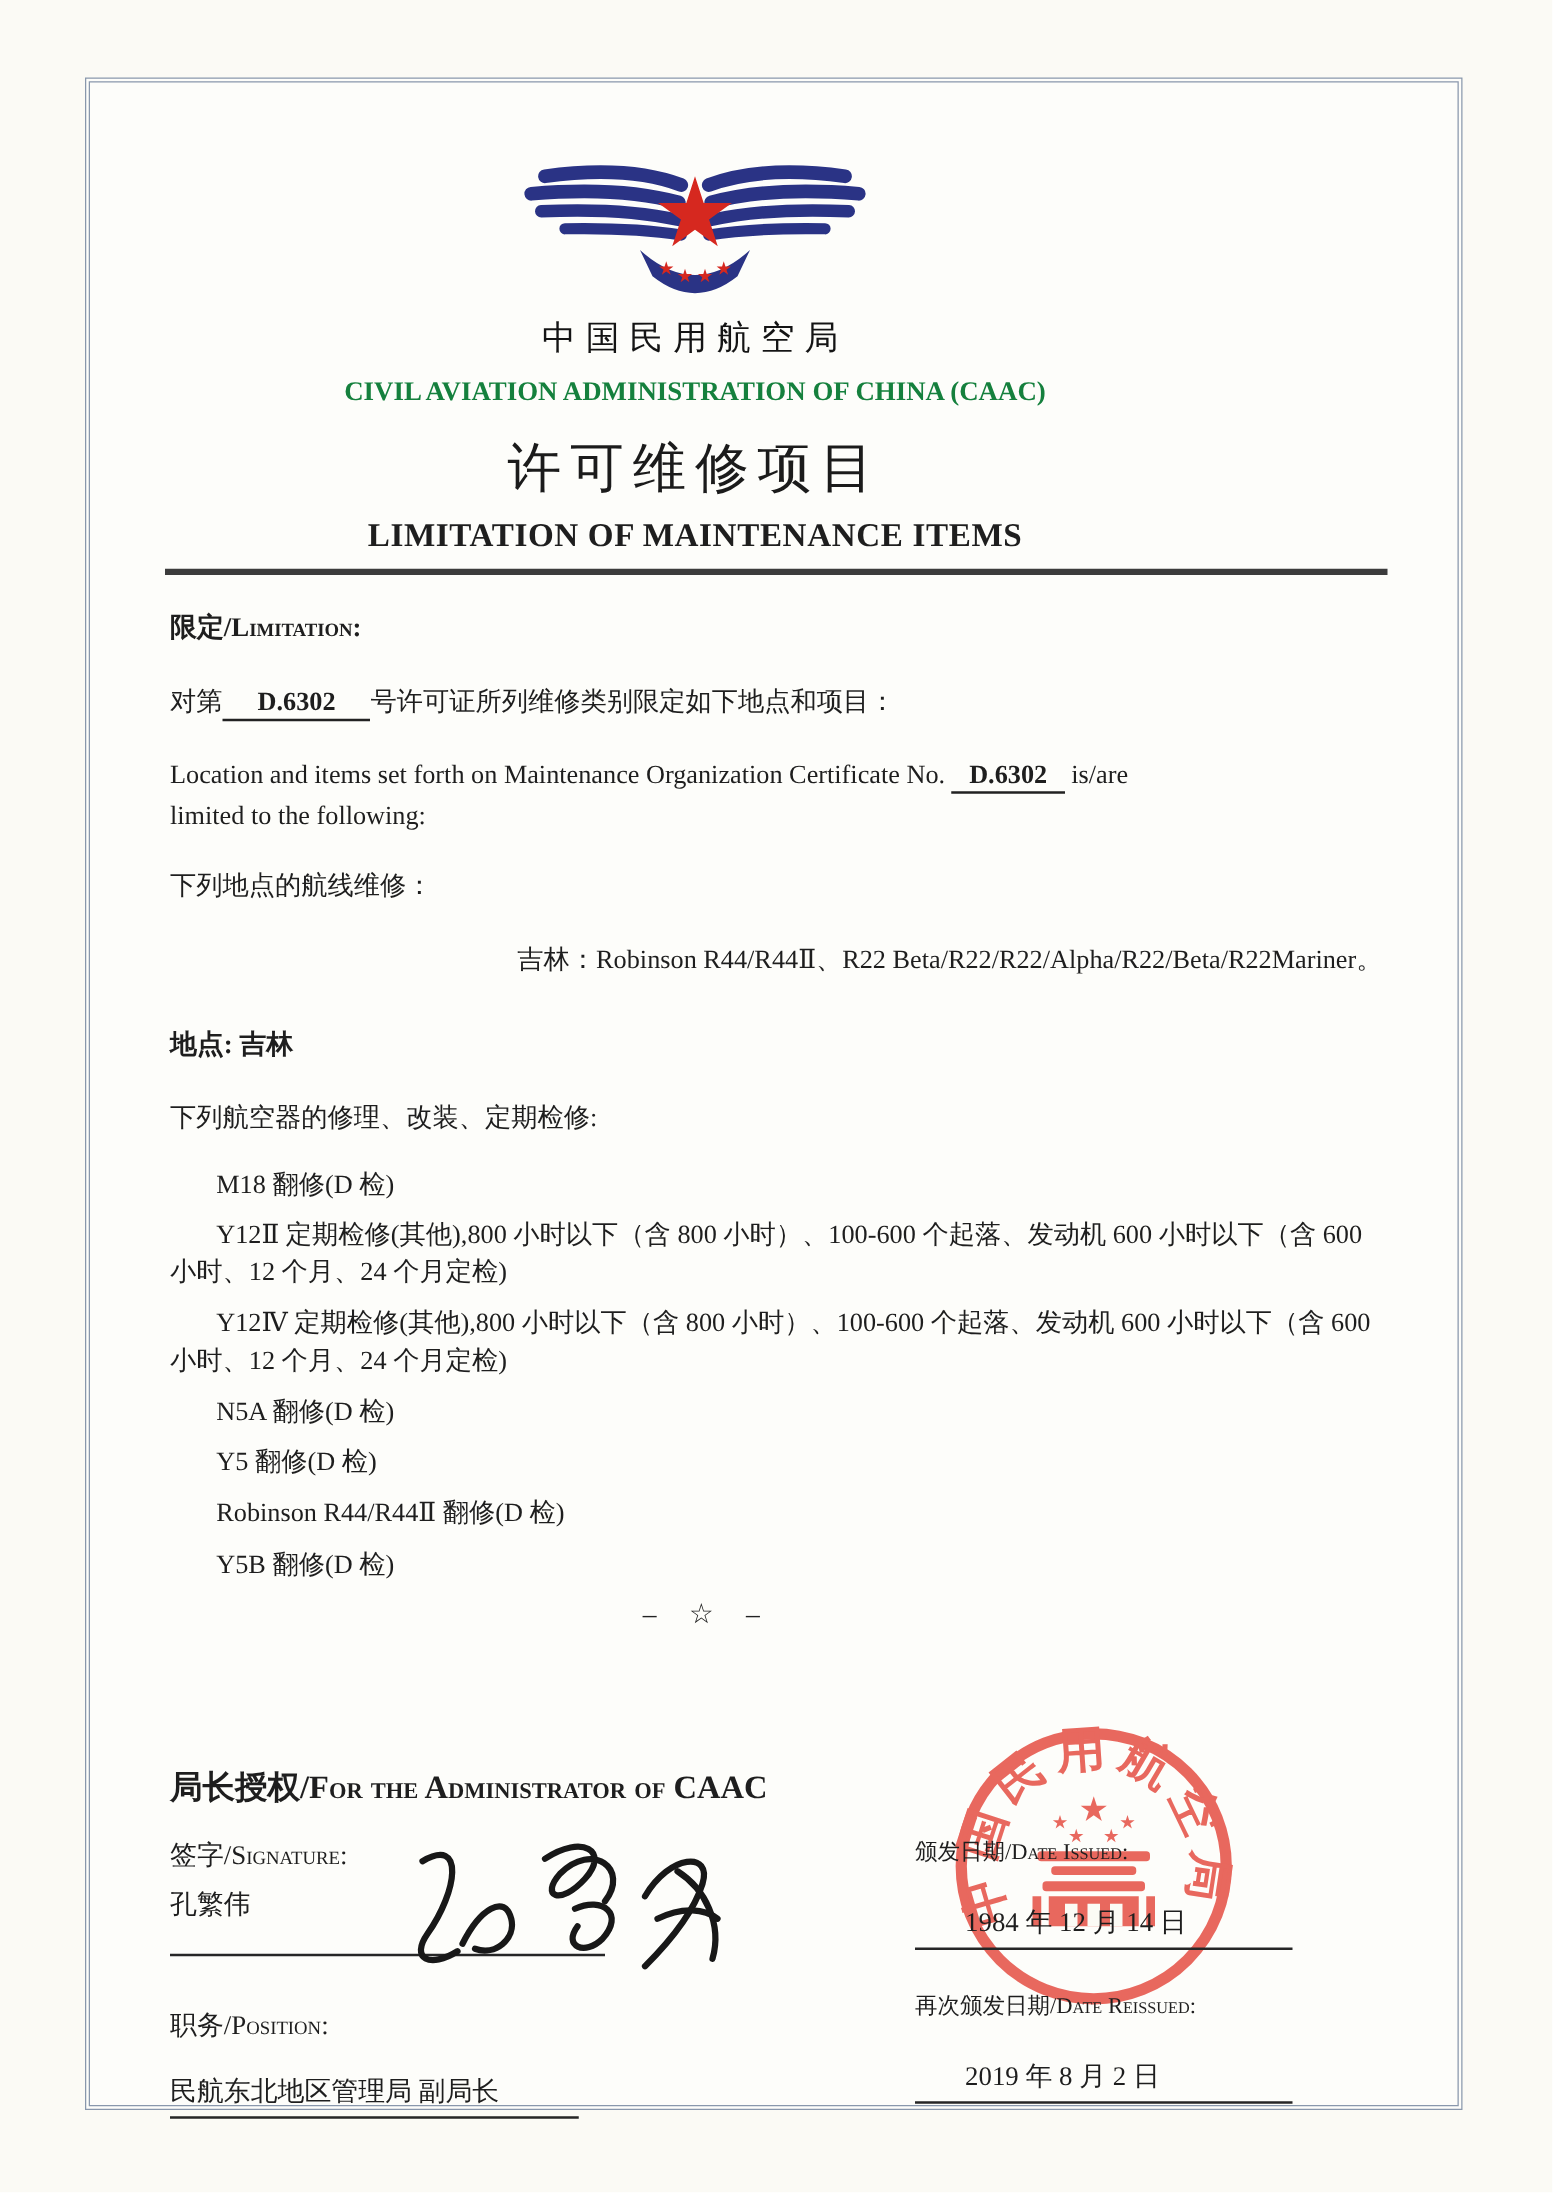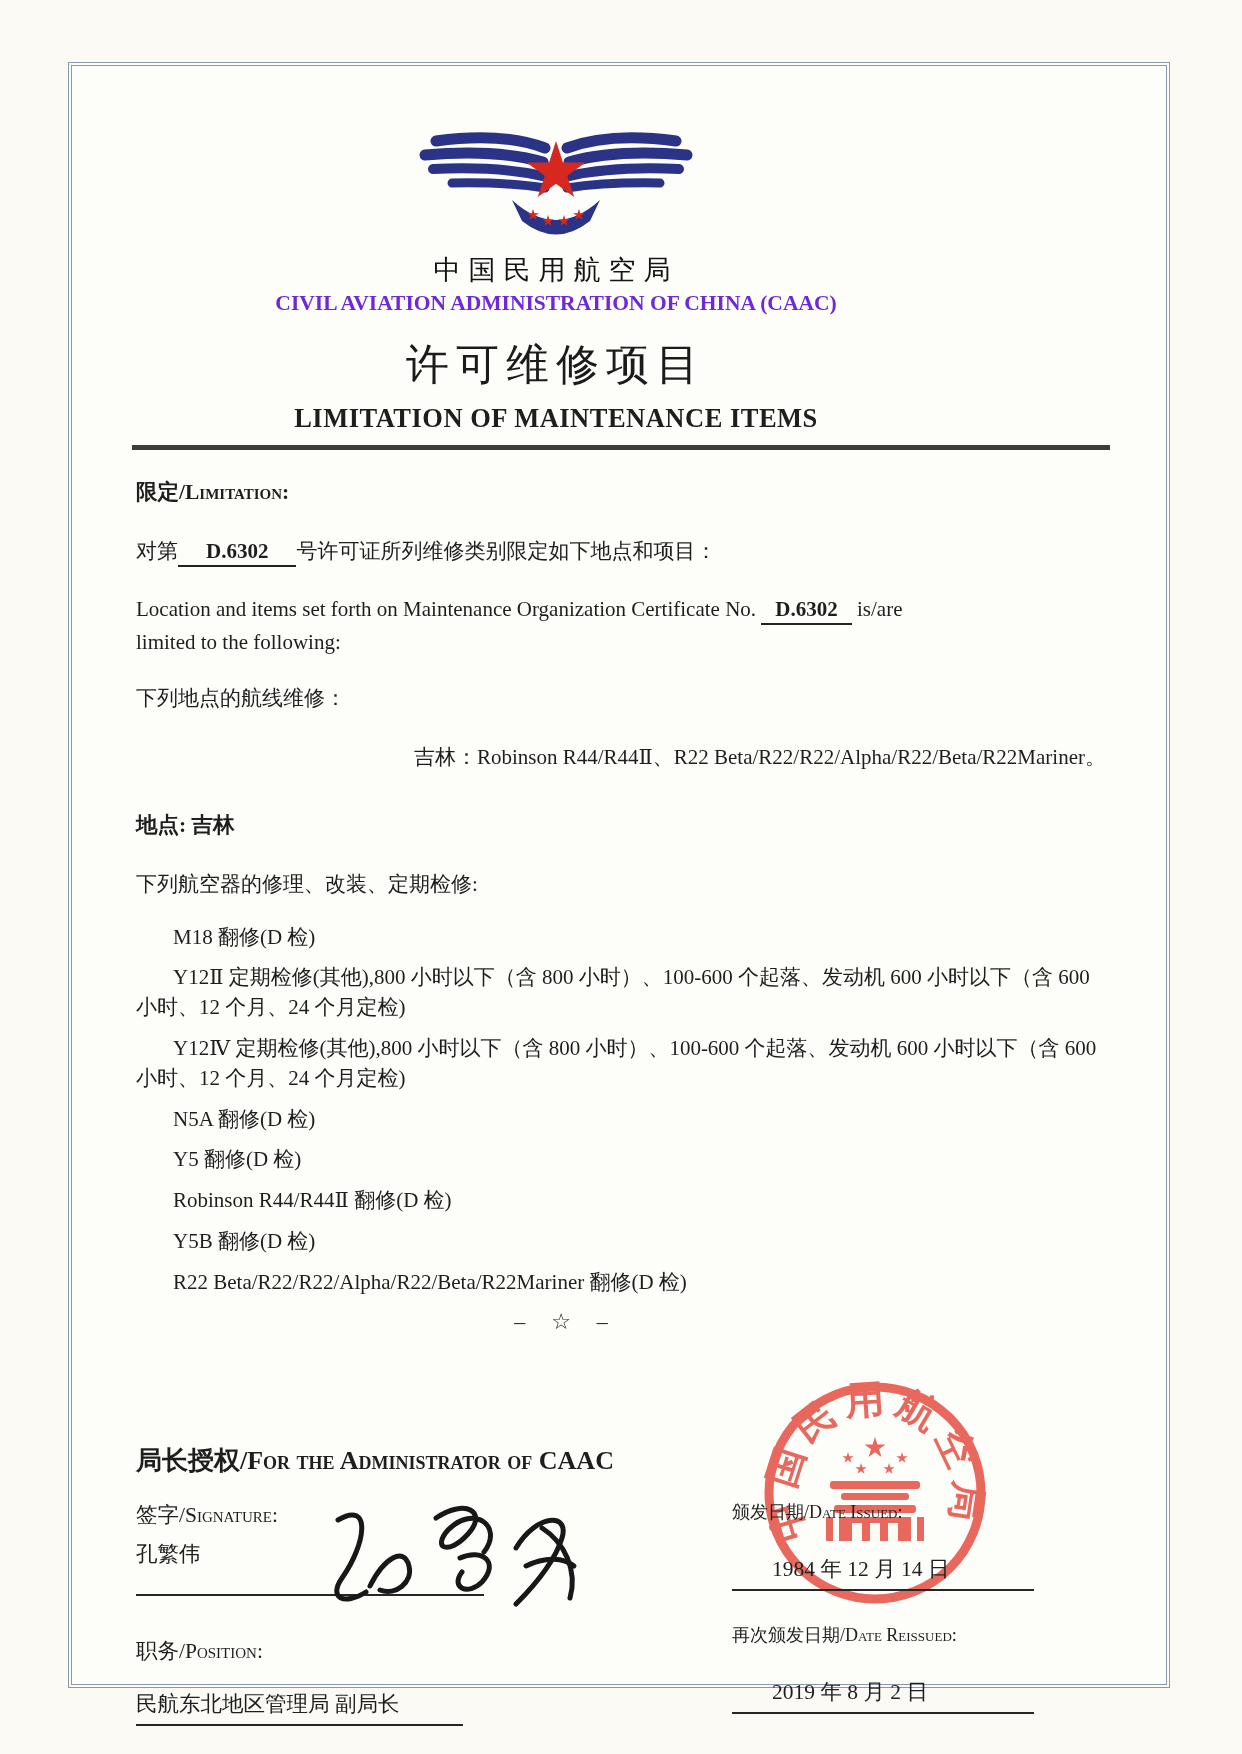--- a/index.html
+++ b/index.html
@@ -20,21 +20,21 @@
   }
   .inner {
     position: relative;
     padding: 62px 60px 0 64px;
     height: 100%;
   }
   
   .header { text-align: center; padding-right: 130px; }
   .logo-svg { display:block; margin: 0 auto; }
   .org-cn { font-size: 27px; letter-spacing: 8px; margin-top: 8px; color:#141414; }
-  .org-en { font-size: 21.5px; font-weight: bold; margin-top: 3px; color:#6d28d9; }
+  .org-en { font-size: 21.5px; font-weight: bold; margin-top: 13px; color:#15803d; }
   .title-cn { font-size: 43px; letter-spacing: 7px; margin-top: 20px; color:#1b1b1b; }
   .title-en { font-size: 26.5px; font-weight: bold; margin-top: 9px; letter-spacing: .5px; }
   .rule { height: 5px; background: #3c3c3c; margin-top: 11px; width: calc(100% + 8px); margin-left: -4px; }
   
   .sec { font-size: 21px; line-height: 1.35; }
   .bold { font-weight: bold; }
   .sc { font-variant: small-caps; }
   .h-limitation { margin-top: 28px; font-size: 21.5px; }
   .cn-cert-line { margin-top: 30px; }
   .cert-no-cn { font-weight: bold; border-bottom: 2px solid #222; padding: 0 28px 2px; }
@@ -139,21 +139,20 @@
       <div class="sec h-aircraft">下列航空器的修理、改装、定期检修:</div>
 
       <div class="sec items">
         <p>M18 翻修(D 检)</p>
         <p>Y12Ⅱ 定期检修(其他),800 小时以下（含 800 小时）、100-600 个起落、发动机 600 小时以下（含 600 小时、12 个月、24 个月定检)</p>
         <p>Y12Ⅳ 定期检修(其他),800 小时以下（含 800 小时）、100-600 个起落、发动机 600 小时以下（含 600 小时、12 个月、24 个月定检)</p>
         <p>N5A 翻修(D 检)</p>
         <p>Y5 翻修(D 检)</p>
         <p>Robinson R44/R44Ⅱ 翻修(D 检)</p>
         <p>Y5B 翻修(D 检)</p>
-        <p>R22 Beta/R22/R22/Alpha/R22/Beta/R22Mariner 翻修(D 检)</p>
       </div>
 
       <div class="separator">– ☆ –</div>
 
       <div class="sec auth-heading bold sc">局长授权/For the Administrator of CAAC</div>
 
       <div class="f-cols">
 
         <div class="f-left">
           <div class="sig-label sc">签字/Signature:</div>

